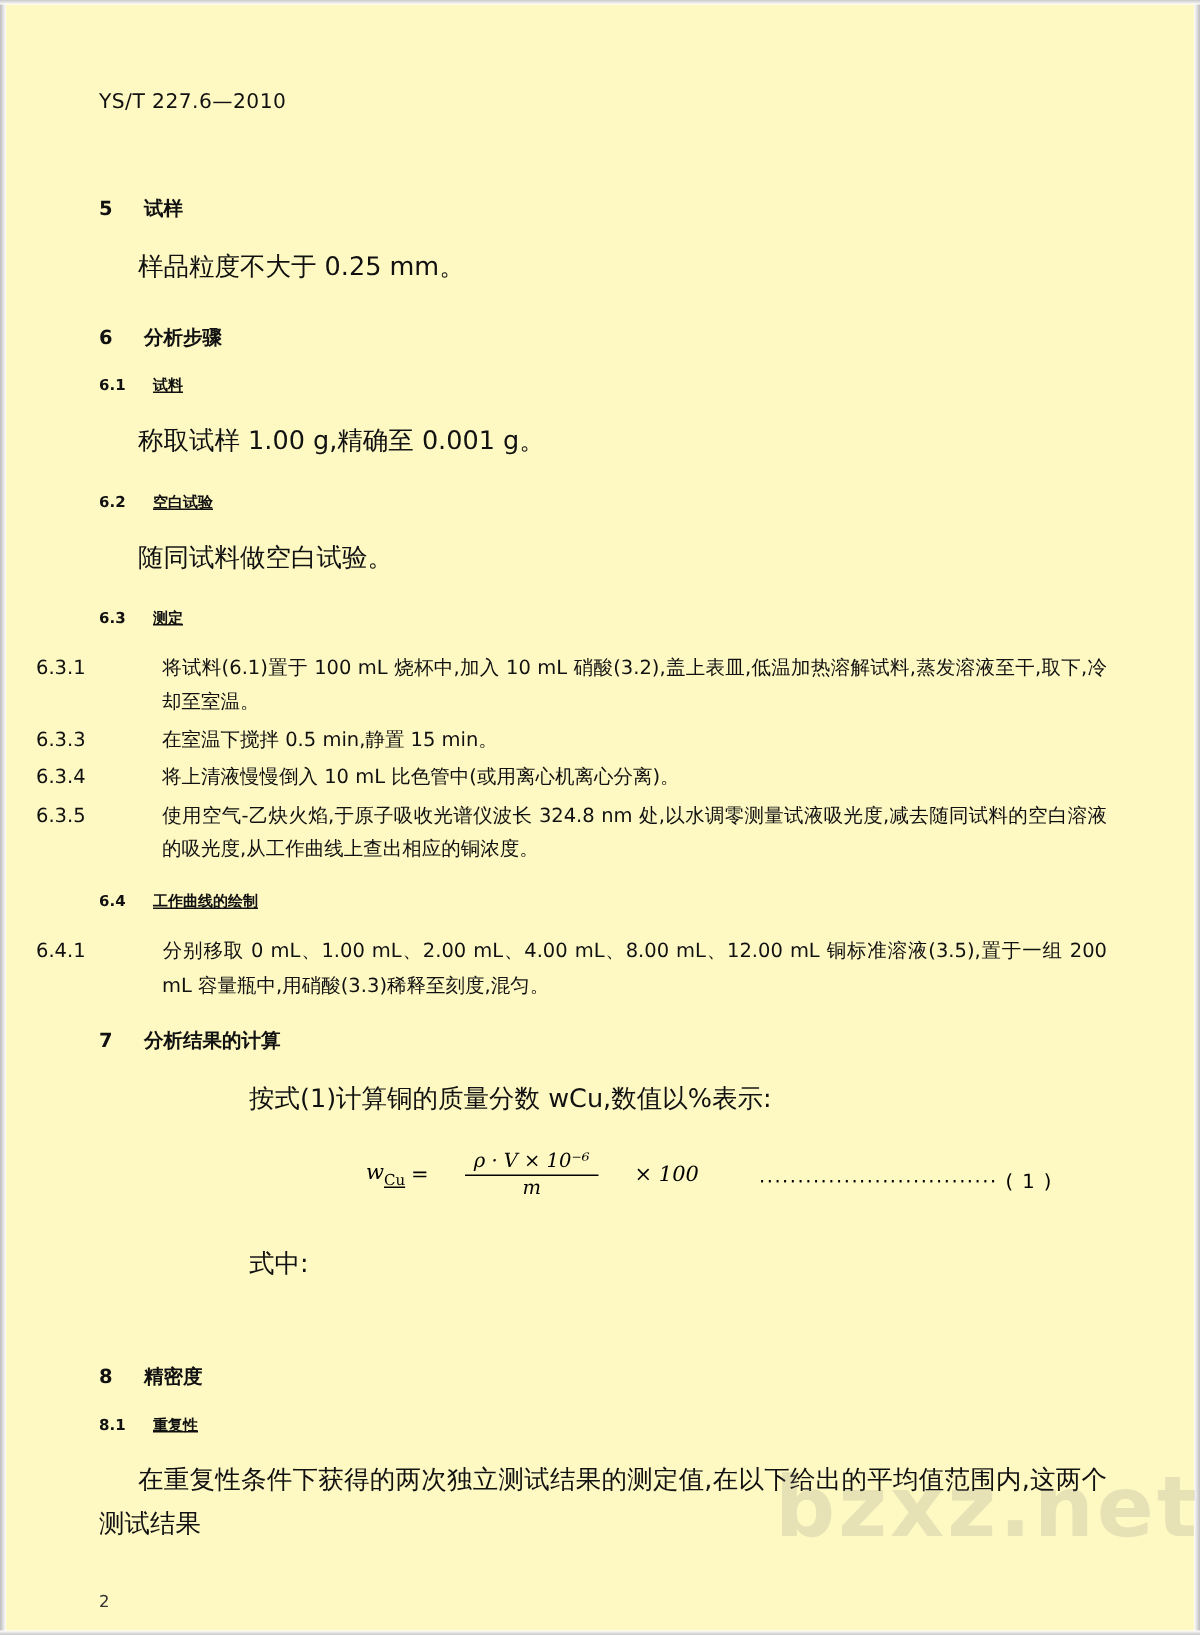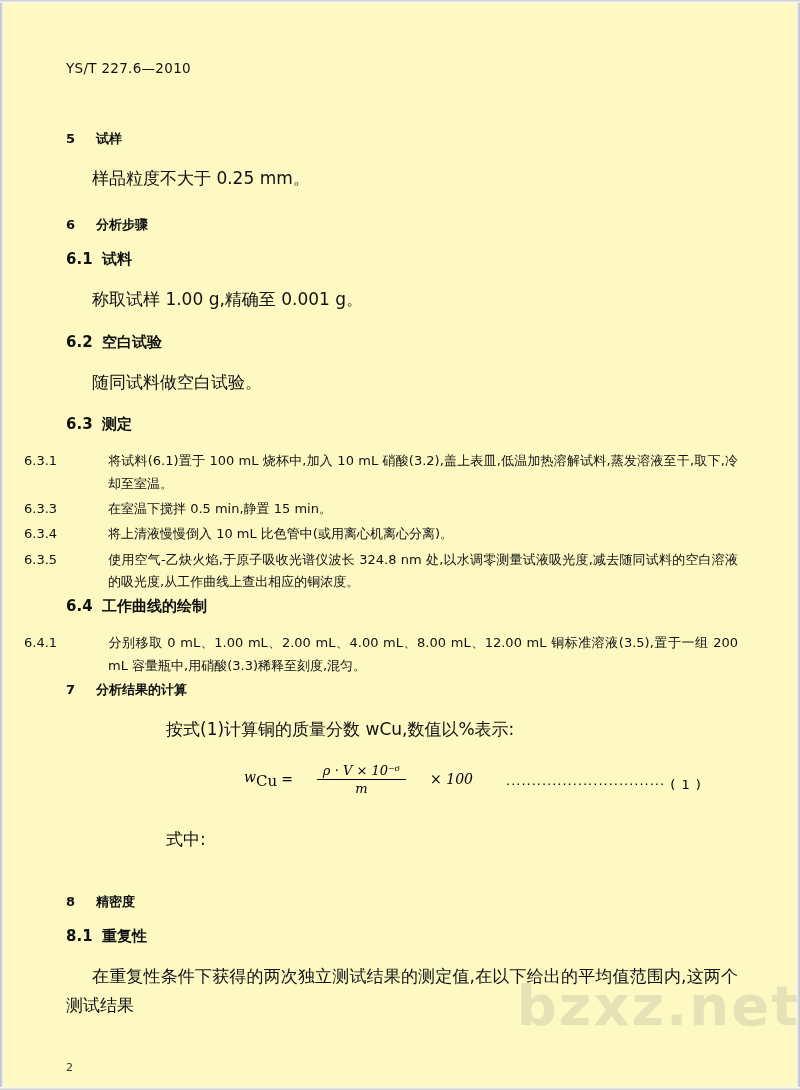--- a/index.html
+++ b/index.html
@@ -34,21 +34,21 @@
   .header-line {
     font-size: 13.5px;
     letter-spacing: 0.3px;
     color: #111;
     margin-bottom: 54px;
   }
   .sec-head {
     font-size: 13px;
     font-weight: bold;
     color: #111;
-    margin: 4px 0 16px 0;
+    margin: 16px 0 16px 0;
   }
   .sec-head .num {
     display: inline-block;
     min-width: 30px;
   }
   .sec-head.sub .num {
     min-width: 36px;
   }
   .para {
     font-size: 17px;
@@ -108,23 +108,24 @@
     padding: 0 6px 1px 6px;
     border-bottom: 1px solid #000;
     font-size: 13px;
     white-space: nowrap;
   }
   .frac .bot {
     padding: 1px 6px 0 6px;
     font-size: 13px;
   }
   .sub {
-    font-size: 15px;
+    font-size: 10px;
     vertical-align: sub;
     font-style: normal;
+    text-decoration: underline;
   }
   .dots {
     position: absolute;
     left: 440px;
     top: 18px;
     font-size: 13px;
     letter-spacing: 1px;
     white-space: nowrap;
   }
   .whereas {

